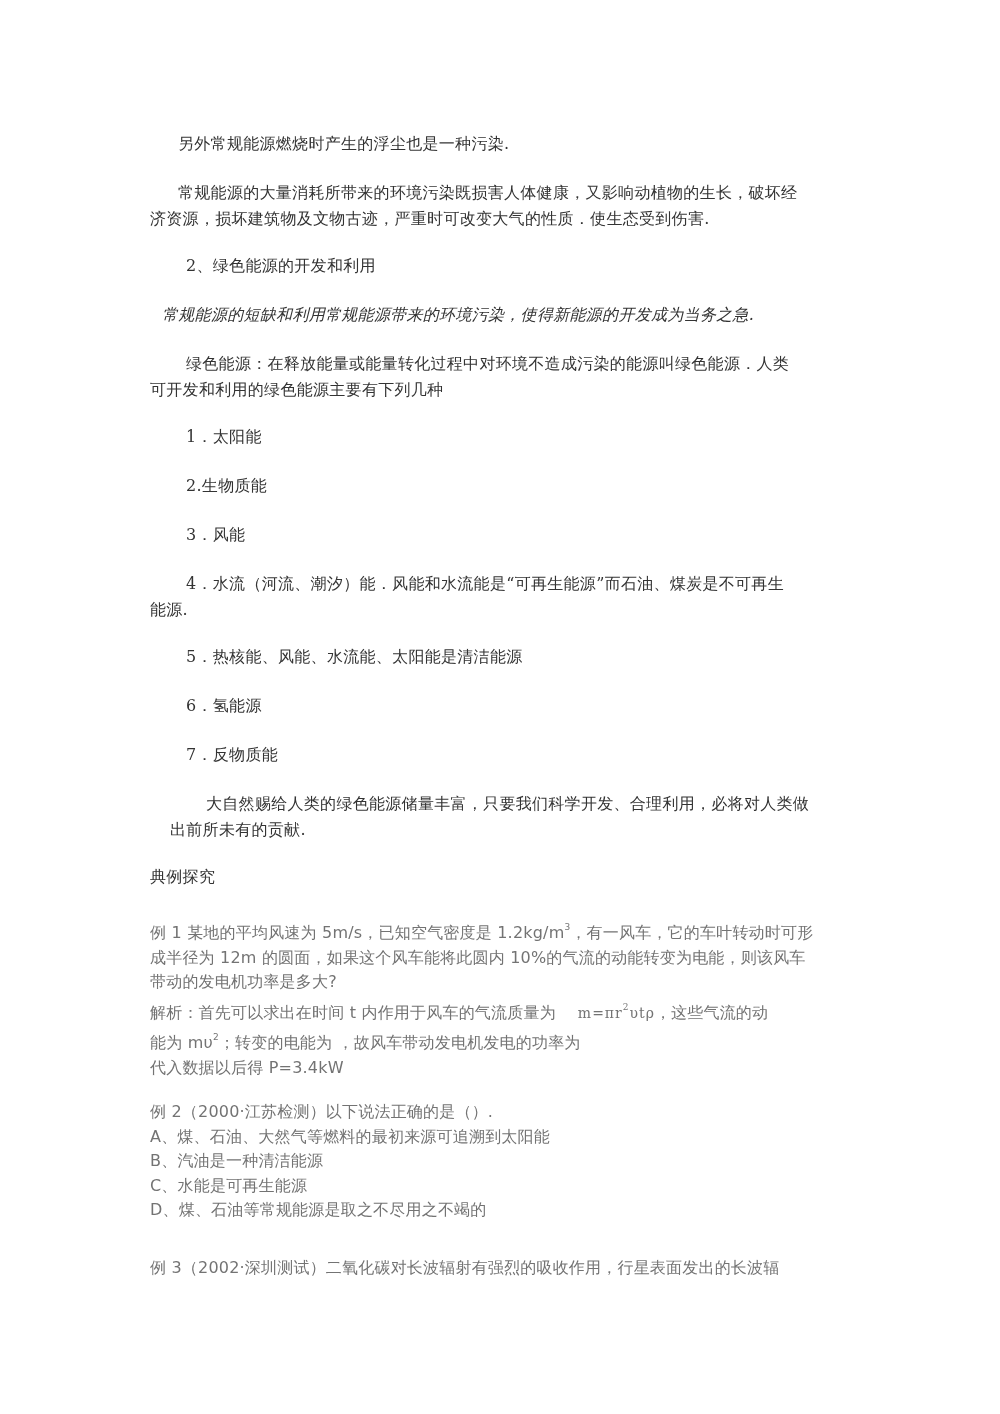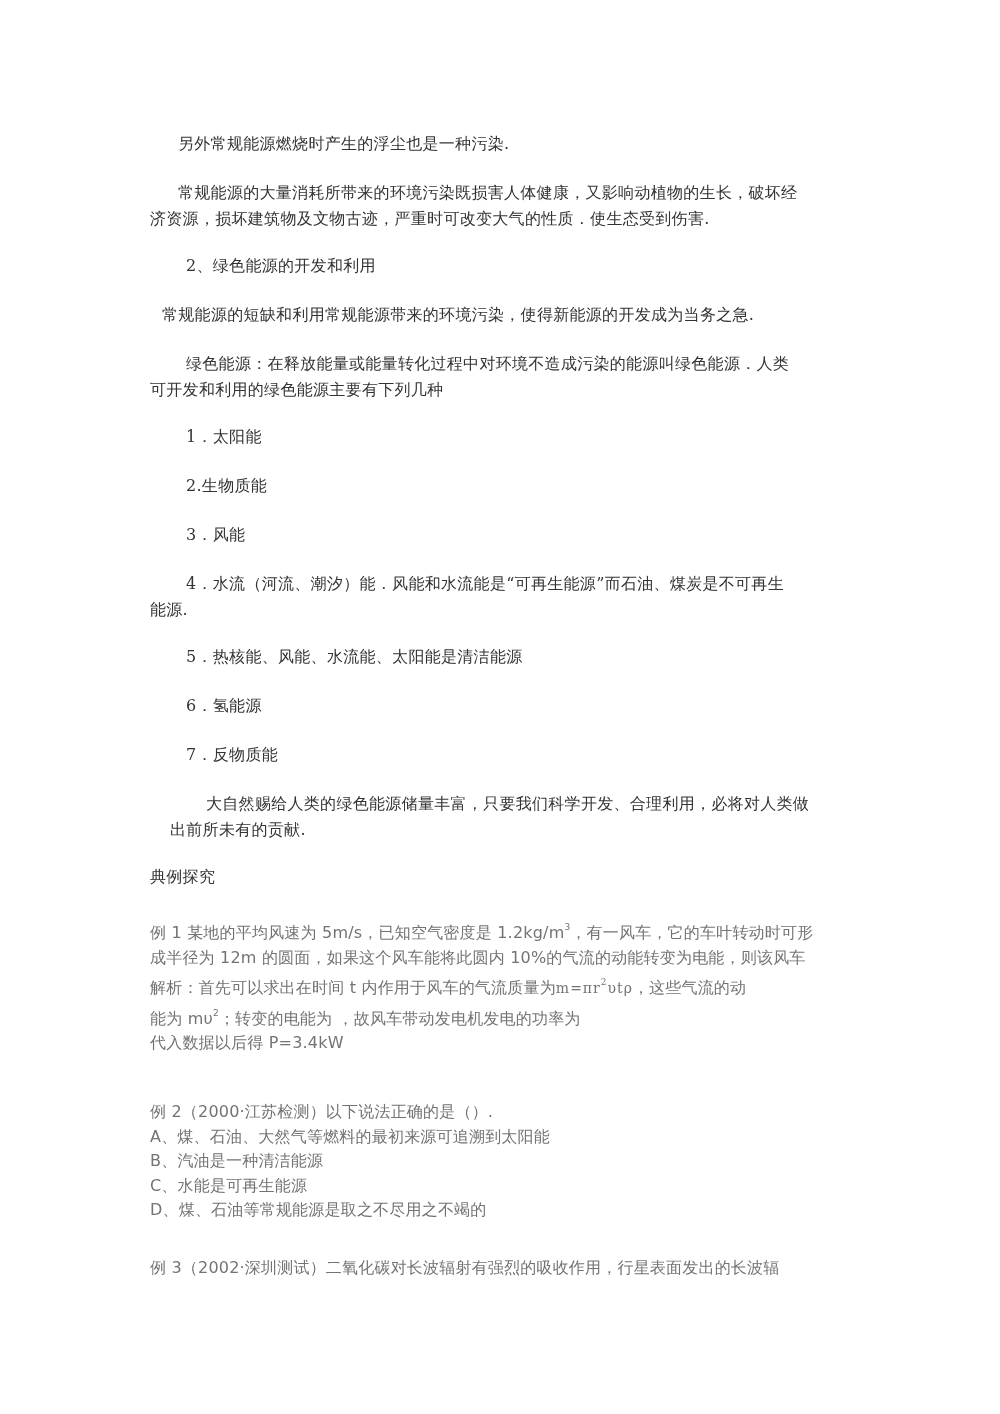--- a/index.html
+++ b/index.html
@@ -57,21 +57,21 @@
 
   <p class="p" style="top:172px;">
     <span class="line ind2">常规能源的大量消耗所带来的环境污染既损害人体健康，又影响动植物的生长，破坏经</span>
     <span class="line">济资源，损坏建筑物及文物古迹，严重时可改变大气的性质．使生态受到伤害.</span>
   </p>
 
   <p class="p" style="top:245px;">
     <span class="line ind1">2、绿色能源的开发和利用</span>
   </p>
 
-  <p class="p" style="top:294px;">
+  <p class="p" style="top:294px;font-style:italic;">
     <span class="line ind3">常规能源的短缺和利用常规能源带来的环境污染，使得新能源的开发成为当务之急.</span>
   </p>
 
   <p class="p" style="top:343px;">
     <span class="line ind1">绿色能源：在释放能量或能量转化过程中对环境不造成污染的能源叫绿色能源．人类</span>
     <span class="line">可开发和利用的绿色能源主要有下列几种</span>
   </p>
 
   <p class="p" style="top:416px;">
     <span class="line ind1">1．太阳能</span>
@@ -107,21 +107,22 @@
     <span class="line">出前所未有的贡献.</span>
   </p>
 
   <p class="p" style="top:856px;">
     <span class="line">典例探究</span>
   </p>
 
   <div class="p ex" style="top:907px;">
     <span class="line"><span>例 1 某地的平均风速为 5m/s，已知空气密度是 1.2kg/m</span><span class="sup">3</span><span>，有一风车，它的车叶转动时可形</span></span>
     <span class="line">成半径为 12m 的圆面，如果这个风车能将此圆内 10%的气流的动能转变为电能，则该风车</span>
-    <span class="line"><span>解析：首先可以求出在时间 t 内作用于风车的气流质量为</span><span class="formula" style="text-align:center;"><span>m=πr</span><span class="sup">2</span><span>υtρ</span></span><span>，这些气流的动</span></span>
+    <span class="line">带动的发电机功率是多大?</span>
+    <span class="line"><span>解析：首先可以求出在时间 t 内作用于风车的气流质量为</span><span class="formula" style="margin-left:22px;text-align:center;"><span>m=πr</span><span class="sup">2</span><span>υtρ</span></span><span>，这些气流的动</span></span>
     <span class="line"><span>能为 mυ</span><span class="sup">2</span><span>；转变的电能为 ，故风车带动发电机发电的功率为</span></span>
     <span class="line">代入数据以后得 P=3.4kW</span>
   </div>
 
   <div class="p ex" style="top:1092px;">
     <span class="line">例 2（2000·江苏检测）以下说法正确的是（）.</span>
     <span class="line">A、煤、石油、大然气等燃料的最初来源可追溯到太阳能</span>
     <span class="line">B、汽油是一种清洁能源</span>
     <span class="line">C、水能是可再生能源</span>
     <span class="line">D、煤、石油等常规能源是取之不尽用之不竭的</span>

